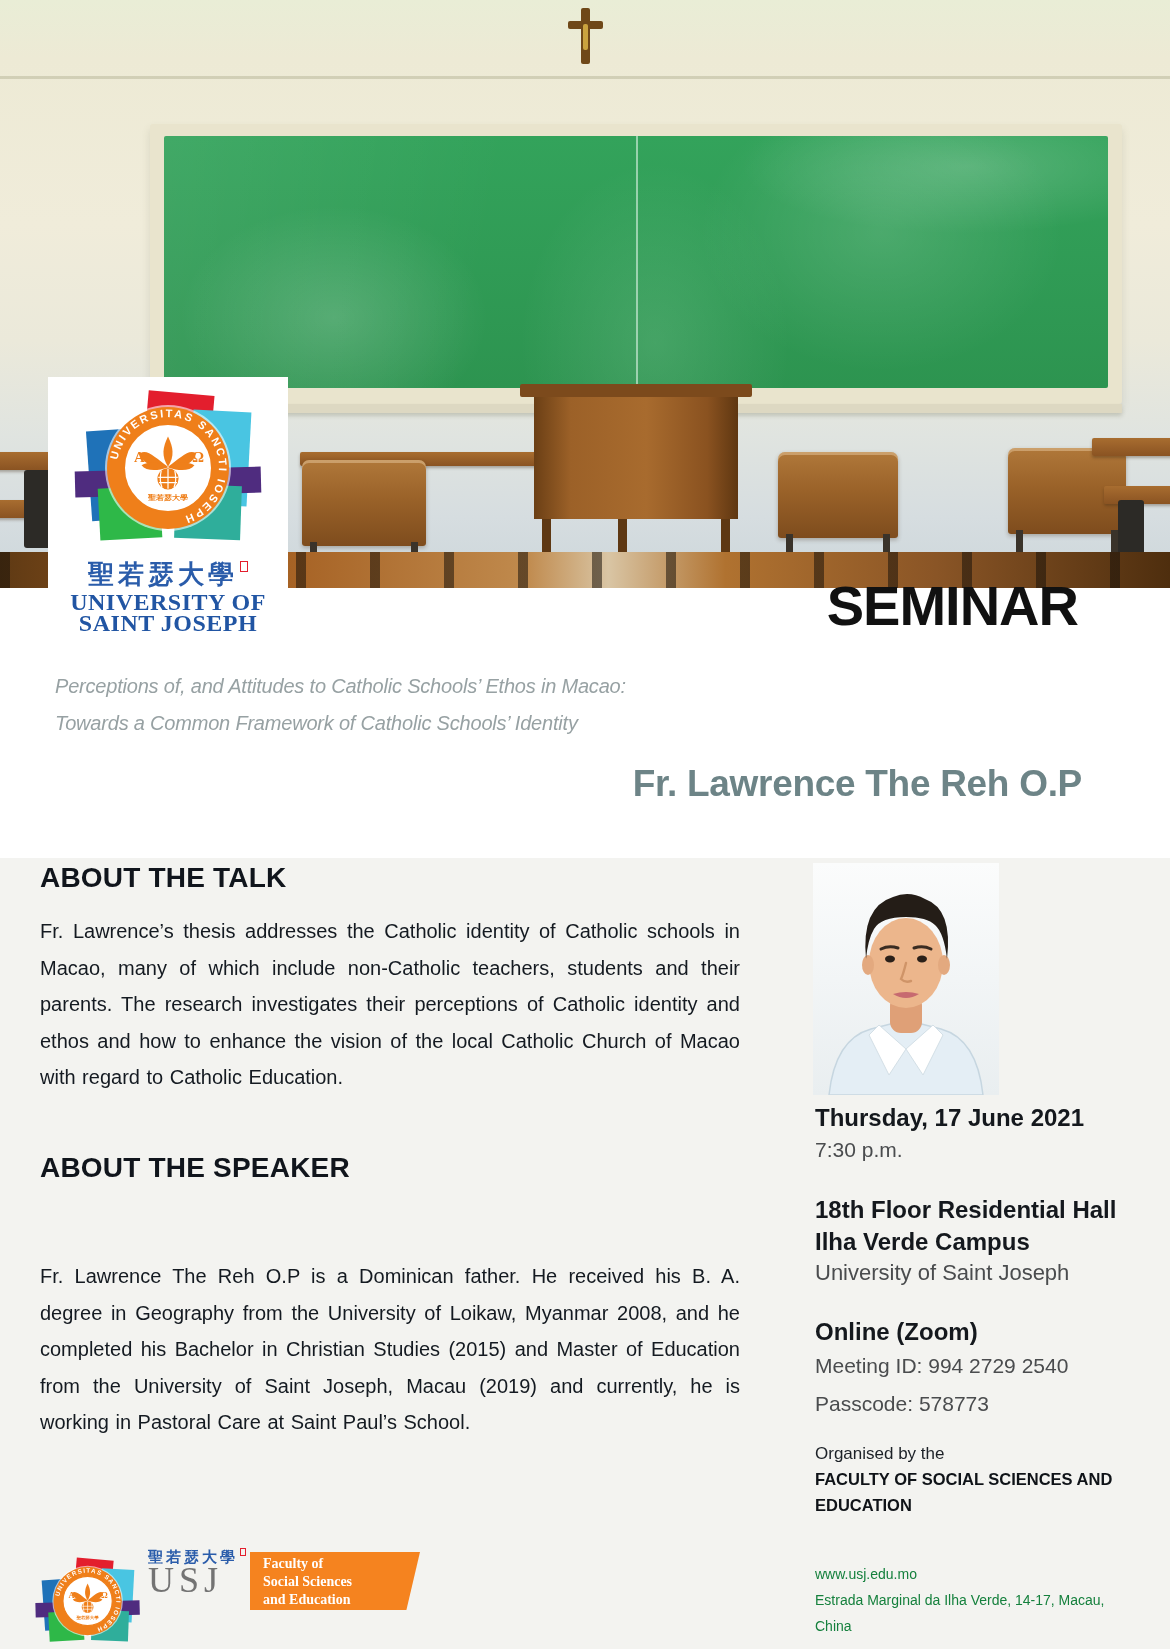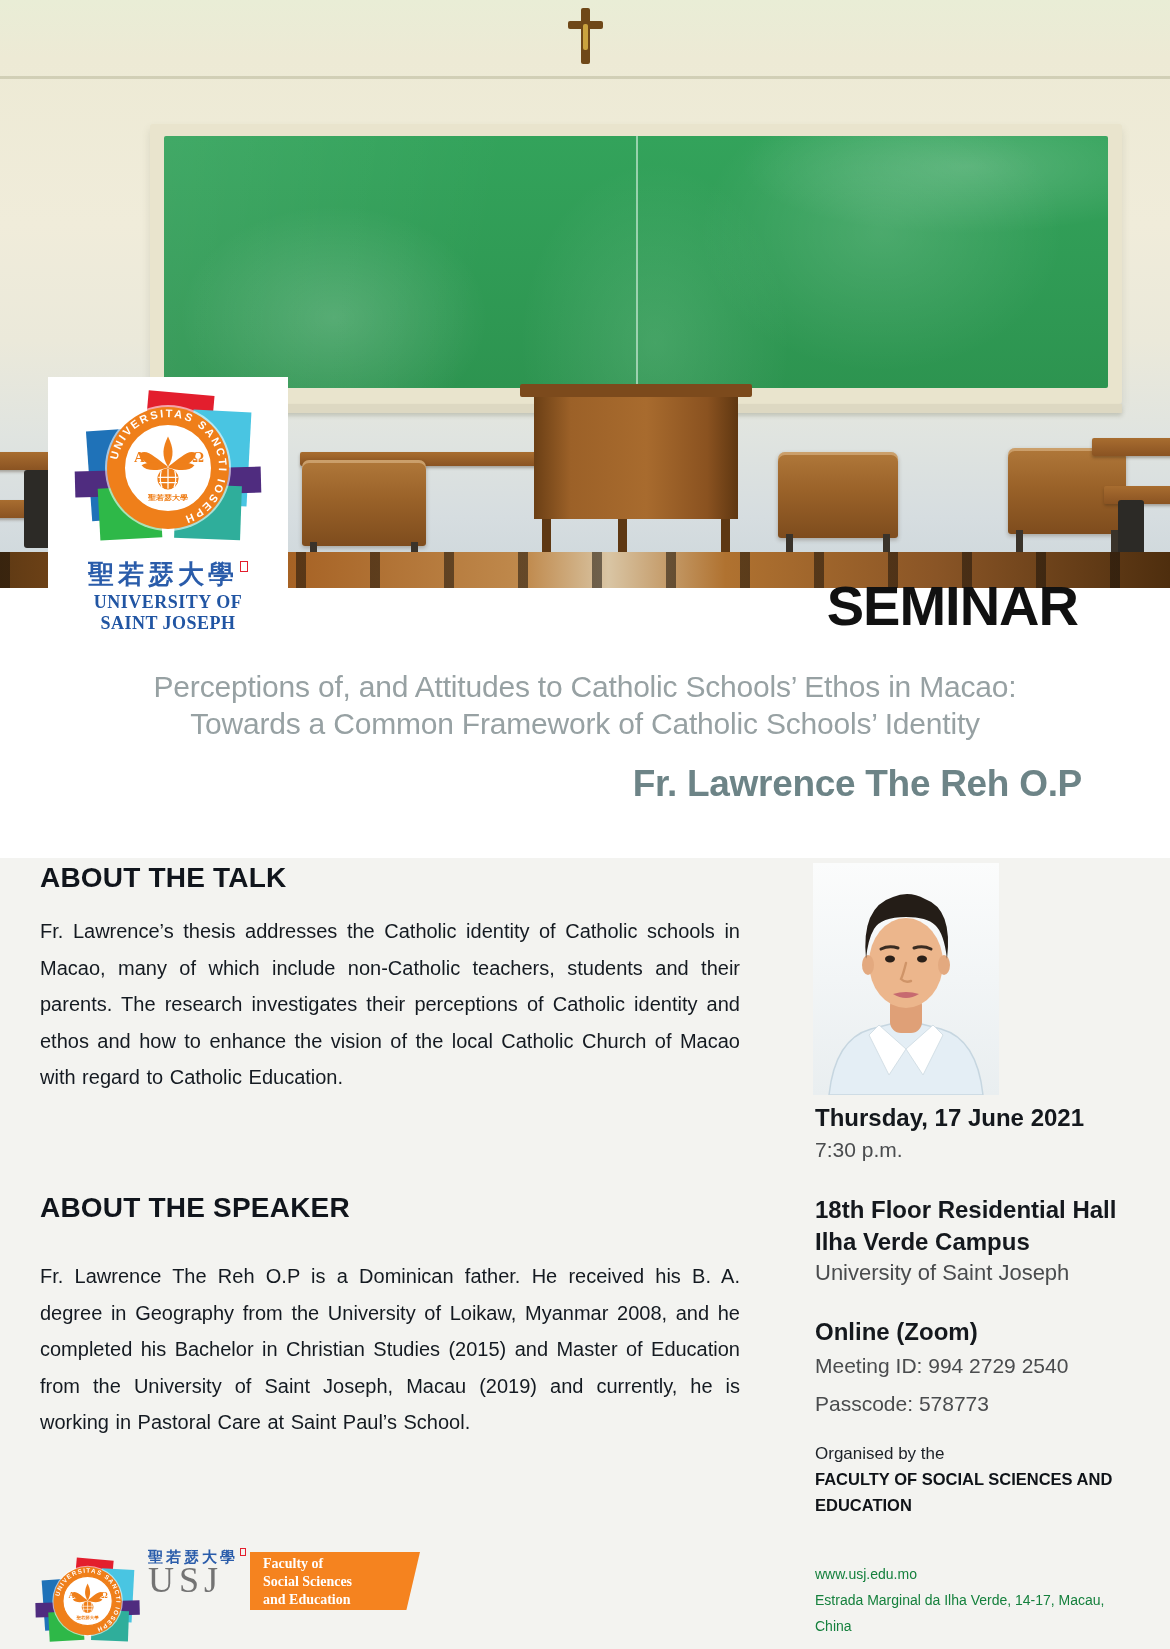--- a/index.html
+++ b/index.html
@@ -62,31 +62,31 @@
     border:2px solid #ef7f1a;box-sizing:border-box;}
   .lotus-svg{position:absolute;left:9px;top:7px;width:68px;height:68px;}
   .greek{position:absolute;top:24px;font-family:"Liberation Serif","DejaVu Serif",serif;font-weight:700;
     color:#ef7f1a;font-size:15px;}
   .alpha{left:9px;} .omega{right:7px;}
   .ring-cn{position:absolute;left:0;right:0;bottom:8px;text-align:center;color:#ef7f1a;font-size:8px;
     font-weight:700;transform:scaleY(.9);}
   .logo-cn{margin-top:10px;text-align:center;color:#2a5caa;font-size:26px;font-weight:700;letter-spacing:4px;line-height:1;}
   .seal{display:inline-block;width:6px;height:9px;border:1px solid #e31e2d;margin-left:2px;vertical-align:top;}
   .logo-en{margin-top:5px;text-align:center;color:#2155a3;font-family:"Liberation Serif","DejaVu Serif",serif;
-    font-weight:700;font-size:18px;letter-spacing:.5px;line-height:21px;}
+    font-weight:700;font-size:24px;letter-spacing:.5px;line-height:21px;}
   
   .seminar{position:absolute;top:578px;right:92px;font-size:56px;font-weight:800;color:#111111;
     letter-spacing:-1px;line-height:1;z-index:4;text-align:right;}
-  .talk-title{position:absolute;top:668px;left:55px;right:55px;text-align:center;color:#97a1a3;
-    font-size:30px;line-height:37px;font-weight:400;letter-spacing:-.2px;}
+  .talk-title{position:absolute;top:668px;left:55px;right:55px;text-align:left;color:#97a1a3;
+    font-size:20px;line-height:37px;font-weight:400;letter-spacing:-.2px;font-style:italic;}
   .speaker-name{position:absolute;top:763px;right:88px;font-size:37px;font-weight:700;color:#6d8487;letter-spacing:-.3px;}
   
   .content-bg{position:absolute;left:0;top:858px;width:1170px;height:791px;background:#f3f3f0;}
   .sec-heading{position:absolute;left:40px;font-size:28px;font-weight:700;color:#10151c;letter-spacing:.2px;}
-  .h-talk{top:862px;} .h-speaker{top:1192px;}
+  .h-talk{top:862px;} .h-speaker{top:1152px;}
   .para{position:absolute;left:40px;width:700px;font-size:20px;line-height:36.5px;color:#141a21;
     text-align:justify;word-spacing:1px;}
   .p-talk{top:913px;} .p-speaker{top:1258px;}
   
   .portrait{position:absolute;left:813px;top:863px;width:186px;height:232px;overflow:hidden;background:#f7f9f9;}
   .r-line{position:absolute;left:815px;width:345px;}
   .r-bold{font-size:24px;font-weight:700;color:#14181d;}
   .r-gray{font-size:21px;color:#4a4c4e;}
   .r-small{font-size:17px;color:#1c2127;}
   .r-small-bold{font-size:16.5px;font-weight:700;color:#0f1318;}

